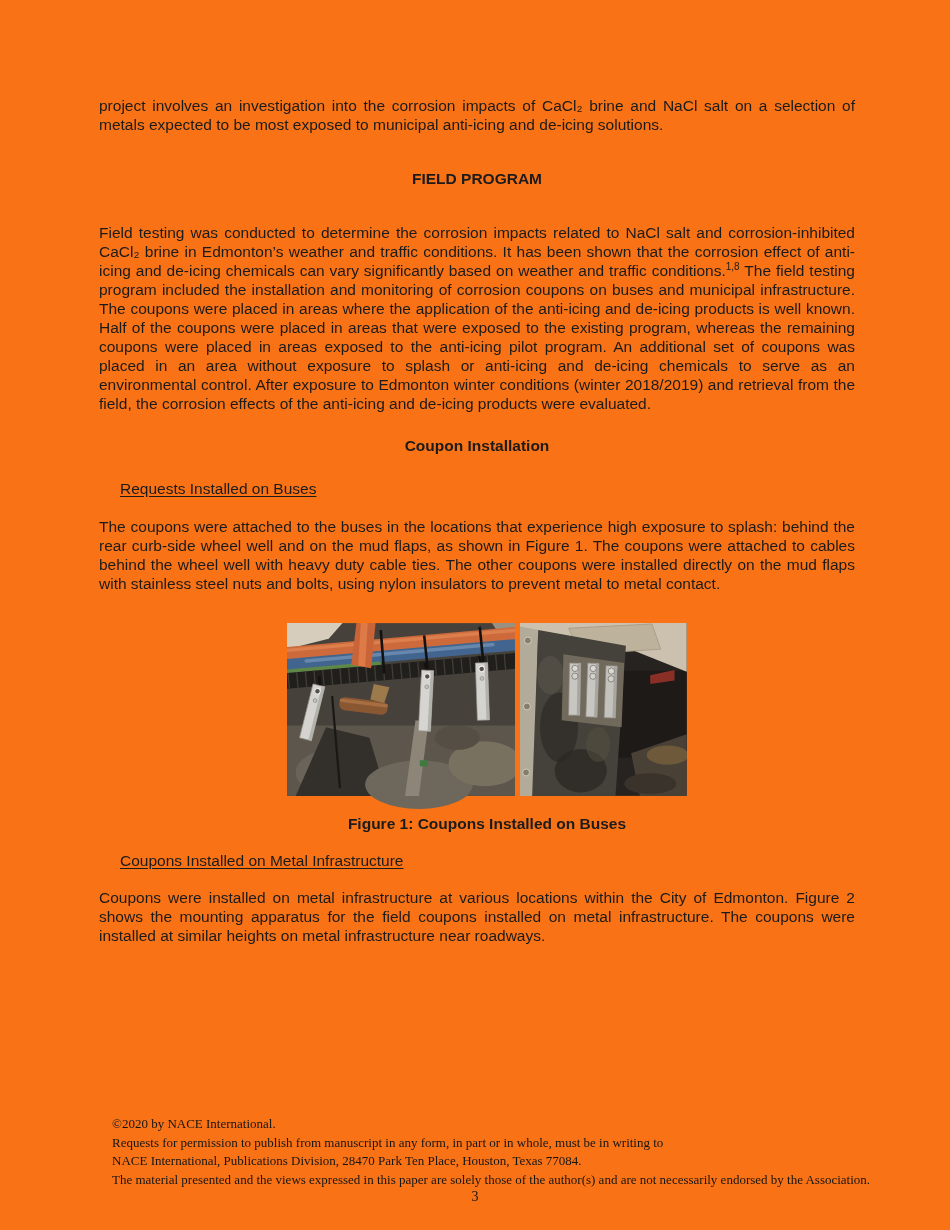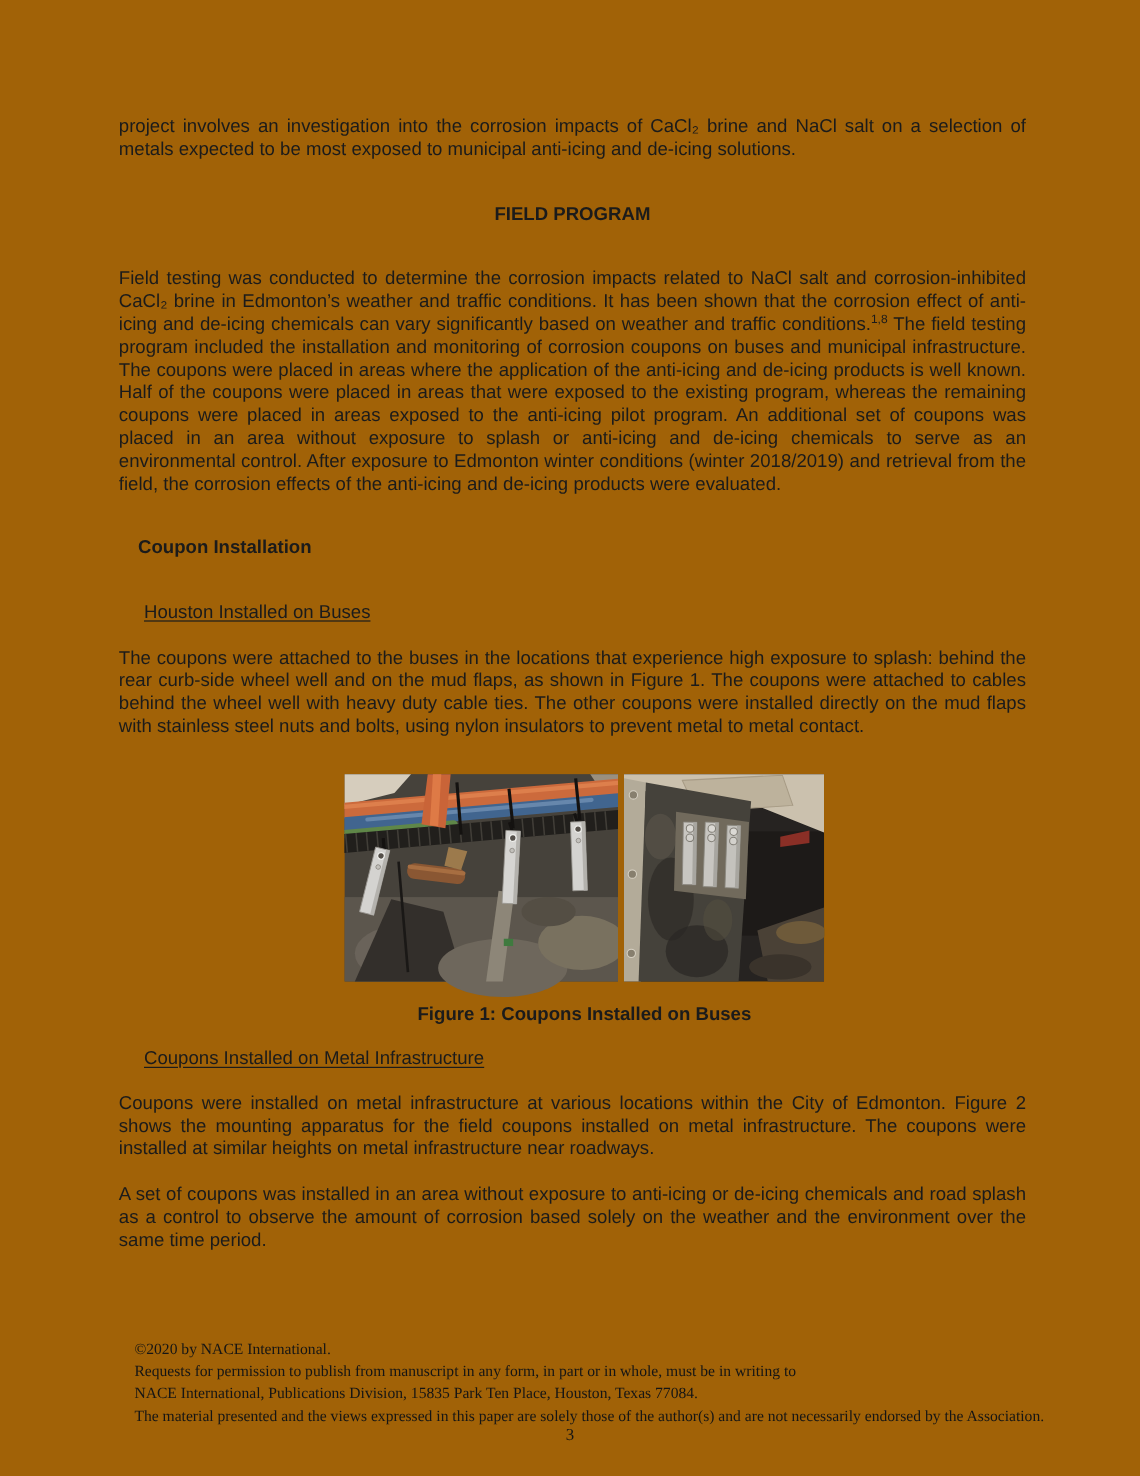--- a/index.html
+++ b/index.html
@@ -1,32 +1,32 @@
 <!DOCTYPE html>
 <html><head>
 <meta charset="utf-8">
 <style>
   html,body { margin:0; padding:0; background:#ffffff; }
   .page {
-    position:relative; width:950px; height:1230px; background:#a16207;
+    position:relative; width:950px; height:1230px; background:#f97316;
     font-family:"Liberation Sans", sans-serif; color:#1b1b1b; overflow:hidden;
   }
   .content { position:absolute; left:99px; top:96px; width:756px; }
   p.body {
     font-size:15.5px; line-height:19px; text-align:justify;
     margin:0; hyphens:none; -webkit-hyphens:none;
   }
   p.body sup { font-size:10px; line-height:0; }
   .spacer19 { height:19px; }
   .spacer18 { height:18px; }
   .heading-center {
     font-size:15.5px; line-height:19px; font-weight:bold; text-align:center; margin:16px;
   }
   .heading-left {
-    font-size:15.5px; line-height:19px; font-weight:bold; text-align:left; margin:16px;
+    font-size:15.5px; line-height:19px; font-weight:bold; text-align:center; margin:5px;
   }
   .subheading {
     font-size:15.5px; line-height:19px; margin:0 0 0 21px;
     text-decoration:underline; text-underline-offset:2px;
   }
   .figure-wrap { width:400px; margin:17px auto 0 auto;padding-left:20px; }
   .photos { display:flex; gap:5px; }
   .photo { display:block; }
   .figure-caption {
     font-size:15.5px; line-height:19px; font-weight:bold; text-align:center;
@@ -53,21 +53,21 @@
     <div class="spacer19"></div>
     <p class="heading-center">FIELD PROGRAM</p>
 
     <div class="spacer19"></div>
     <p class="body"><span>Field testing was conducted to determine the corrosion impacts related to NaCl salt and corrosion-inhibited CaCl₂ brine in Edmonton’s weather and traffic conditions. It has been shown that the corrosion effect of anti-icing and de-icing chemicals can vary significantly based on weather and traffic conditions.</span><sup>1,8</sup><span> The field testing program included the installation and monitoring of corrosion coupons on buses and municipal infrastructure. The coupons were placed in areas where the application of the anti-icing and de-icing products is well known. Half of the coupons were placed in areas that were exposed to the existing program, whereas the remaining coupons were placed in areas exposed to the anti-icing pilot program. An additional set of coupons was placed in an area without exposure to splash or anti-icing and de-icing chemicals to serve as an environmental control. After exposure to Edmonton winter conditions (winter 2018/2019) and retrieval from the field, the corrosion effects of the anti-icing and de-icing products were evaluated.</span></p>
 
     <div class="spacer18"></div>
     <p class="heading-left">Coupon Installation</p>
 
     <div class="spacer19"></div>
-    <p class="subheading">Houston Installed on Buses</p>
+    <p class="subheading">Requests Installed on Buses</p>
 
     <div class="spacer19"></div>
     <p class="body">The coupons were attached to the buses in the locations that experience high exposure to splash: behind the rear curb-side wheel well and on the mud flaps, as shown in Figure 1. The coupons were attached to cables behind the wheel well with heavy duty cable ties. The other coupons were installed directly on the mud flaps with stainless steel nuts and bolts, using nylon insulators to prevent metal to metal contact.</p>
 
     <figure class="figure-wrap" style="margin-top:17px;">
       <div class="photos">
 
         <svg class="photo" width="263" height="199" viewBox="0 0 263 199">
           <rect width="263" height="199" fill="#46423b"></rect>
 
@@ -210,25 +210,24 @@
       <figcaption class="figure-caption">Figure 1: Coupons Installed on Buses</figcaption>
     </figure>
 
     <div class="spacer18"></div>
     <p class="subheading">Coupons Installed on Metal Infrastructure</p>
 
     <div class="spacer18"></div>
     <p class="body">Coupons were installed on metal infrastructure at various locations within the City of Edmonton. Figure 2 shows the mounting apparatus for the field coupons installed on metal infrastructure. The coupons were installed at similar heights on metal infrastructure near roadways.</p>
 
     <div class="spacer19"></div>
-    <p class="body">A set of coupons was installed in an area without exposure to anti-icing or de-icing chemicals and road splash as a control to observe the amount of corrosion based solely on the weather and the environment over the same time period.</p>
 
   </div>
 
   <div class="footer">
     <div>©2020 by NACE International.</div>
     <div>Requests for permission to publish from manuscript in any form, in part or in whole, must be in writing to</div>
-    <div>NACE International, Publications Division, 15835 Park Ten Place, Houston, Texas 77084.</div>
+    <div>NACE International, Publications Division, 28470 Park Ten Place, Houston, Texas 77084.</div>
     <div>The material presented and the views expressed in this paper are solely those of the author(s) and are not necessarily endorsed by the Association.</div>
   </div>
 
   <div class="page-number">3</div>
 </div>
 
 </body></html>

